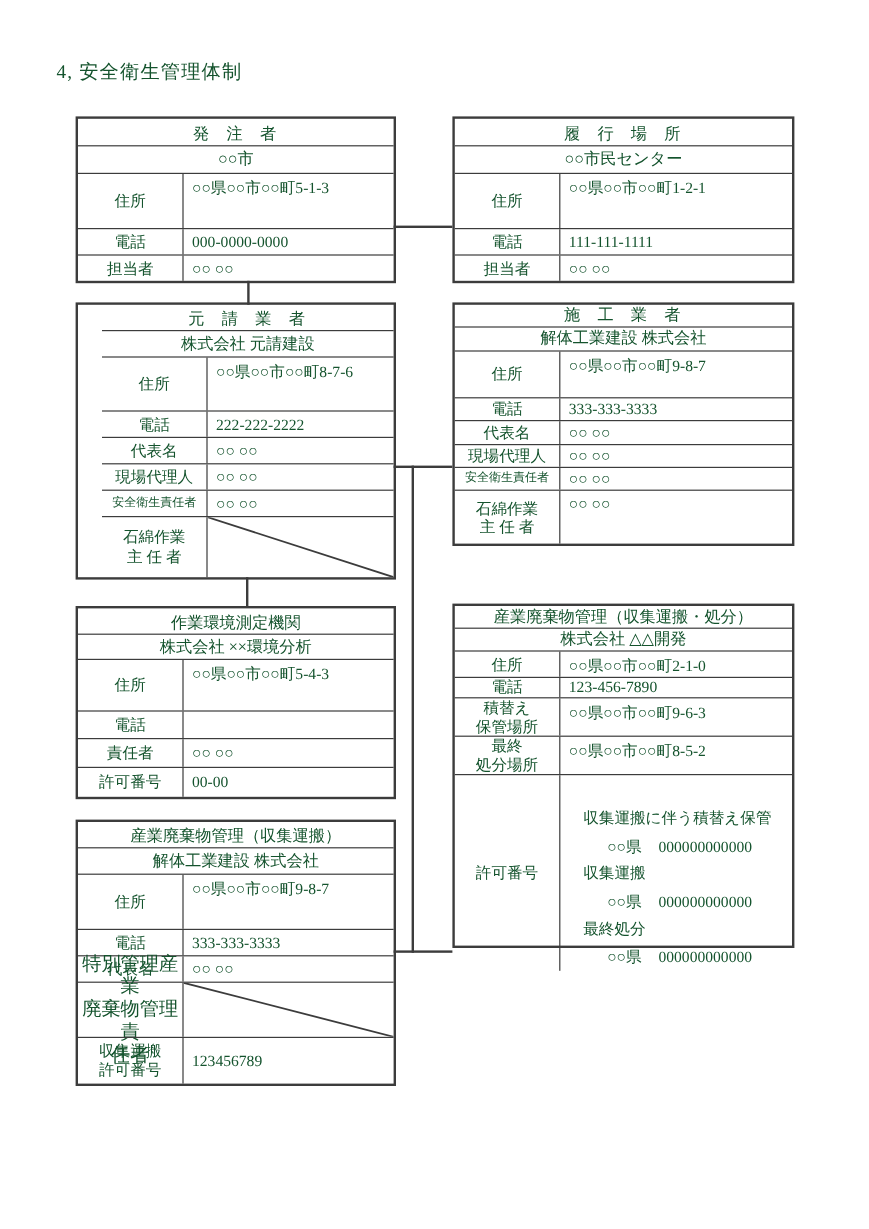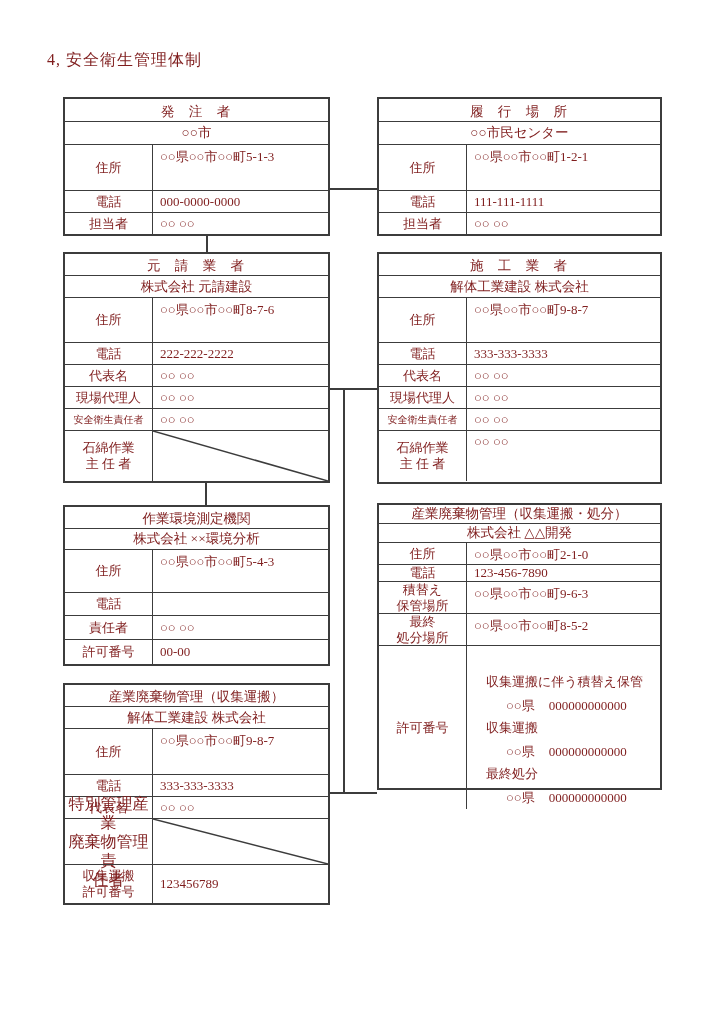--- a/index.html
+++ b/index.html
@@ -1,18 +1,18 @@
 <!DOCTYPE html>
 <html><head>
 <meta charset="utf-8">
 <style>
   html,body { margin:0; padding:0; background:#ffffff; }
   .page {
     position:relative; width:724px; height:1024px; background:#ffffff;
-    font-family:"Liberation Serif","DejaVu Serif",serif; color:#7f1d1d;
+    font-family:"Liberation Serif","DejaVu Serif",serif; color:#14532d;
     overflow:hidden;
   }
   .page-title {
     position:absolute; left:47px; top:50px; font-size:16px; letter-spacing:1px;
   }
   .tbl {
     position:absolute; box-sizing:border-box; background:#fff;
     border:2px solid #3c3c3c; display:flex; flex-direction:column;
   }
   .trow { display:flex; box-sizing:border-box; border-top:1px solid #3c3c3c; }
@@ -84,21 +84,21 @@
     <div class="trow" style="height:22px">
       <div class="lbl">電話</div>
       <div class="val">111-111-1111</div>
     </div>
     <div class="trow" style="height:22px">
       <div class="lbl">担当者</div>
       <div class="val">○○ ○○</div>
     </div>
   </div>
 
-  <div class="tbl" style="left:63px; top:252px; width:267px; height:231px;">
+  <div class="tbl" style="left:63px; top:252px; width:267px; height:231px;padding-left:20px;">
     <div class="trow" style="height:21px">
       <div class="full sp">元 請 業 者</div>
     </div>
     <div class="trow" style="height:22px">
       <div class="full">株式会社 元請建設</div>
     </div>
     <div class="trow" style="height:45px">
       <div class="lbl">住所</div>
       <div class="val top">○○県○○市○○町8-7-6</div>
     </div>
@@ -122,21 +122,21 @@
       <div class="lbl">石綿作業
 主 任 者</div>
       <div class="val crossed">
         <svg class="diag" viewBox="0 0 100 100" preserveAspectRatio="none">
             <line x1="0" y1="0" x2="100" y2="100" stroke="#3c3c3c" stroke-width="1.5" vector-effect="non-scaling-stroke"></line>
           </svg>
       </div>
     </div>
   </div>
 
-  <div class="tbl" style="left:377px; top:252px; width:285px; height:232px;">
+  <div class="tbl" style="left:377px; top:252px; width:285px; height:203px;">
     <div class="trow" style="height:21px">
       <div class="full sp">施 工 業 者</div>
     </div>
     <div class="trow" style="height:22px">
       <div class="full">解体工業建設 株式会社</div>
     </div>
     <div class="trow" style="height:45px">
       <div class="lbl">住所</div>
       <div class="val top">○○県○○市○○町9-8-7</div>
     </div>

